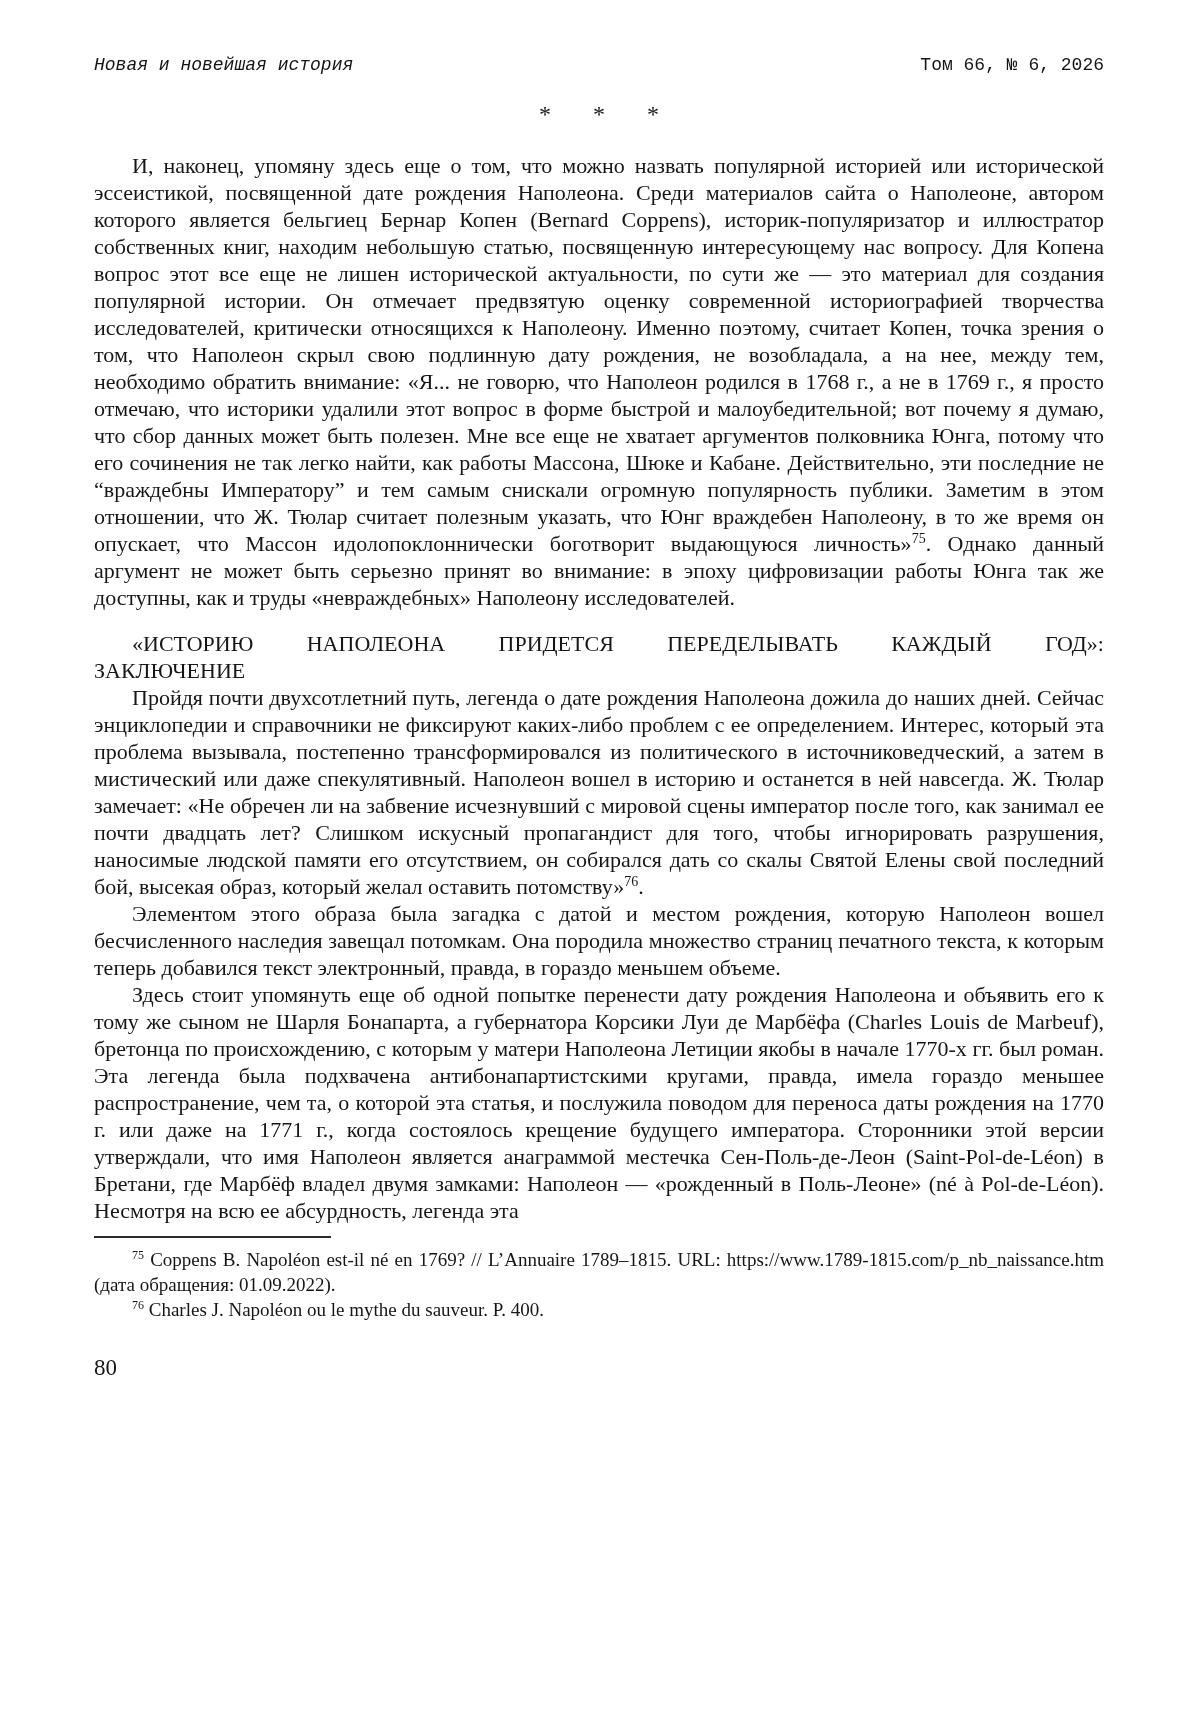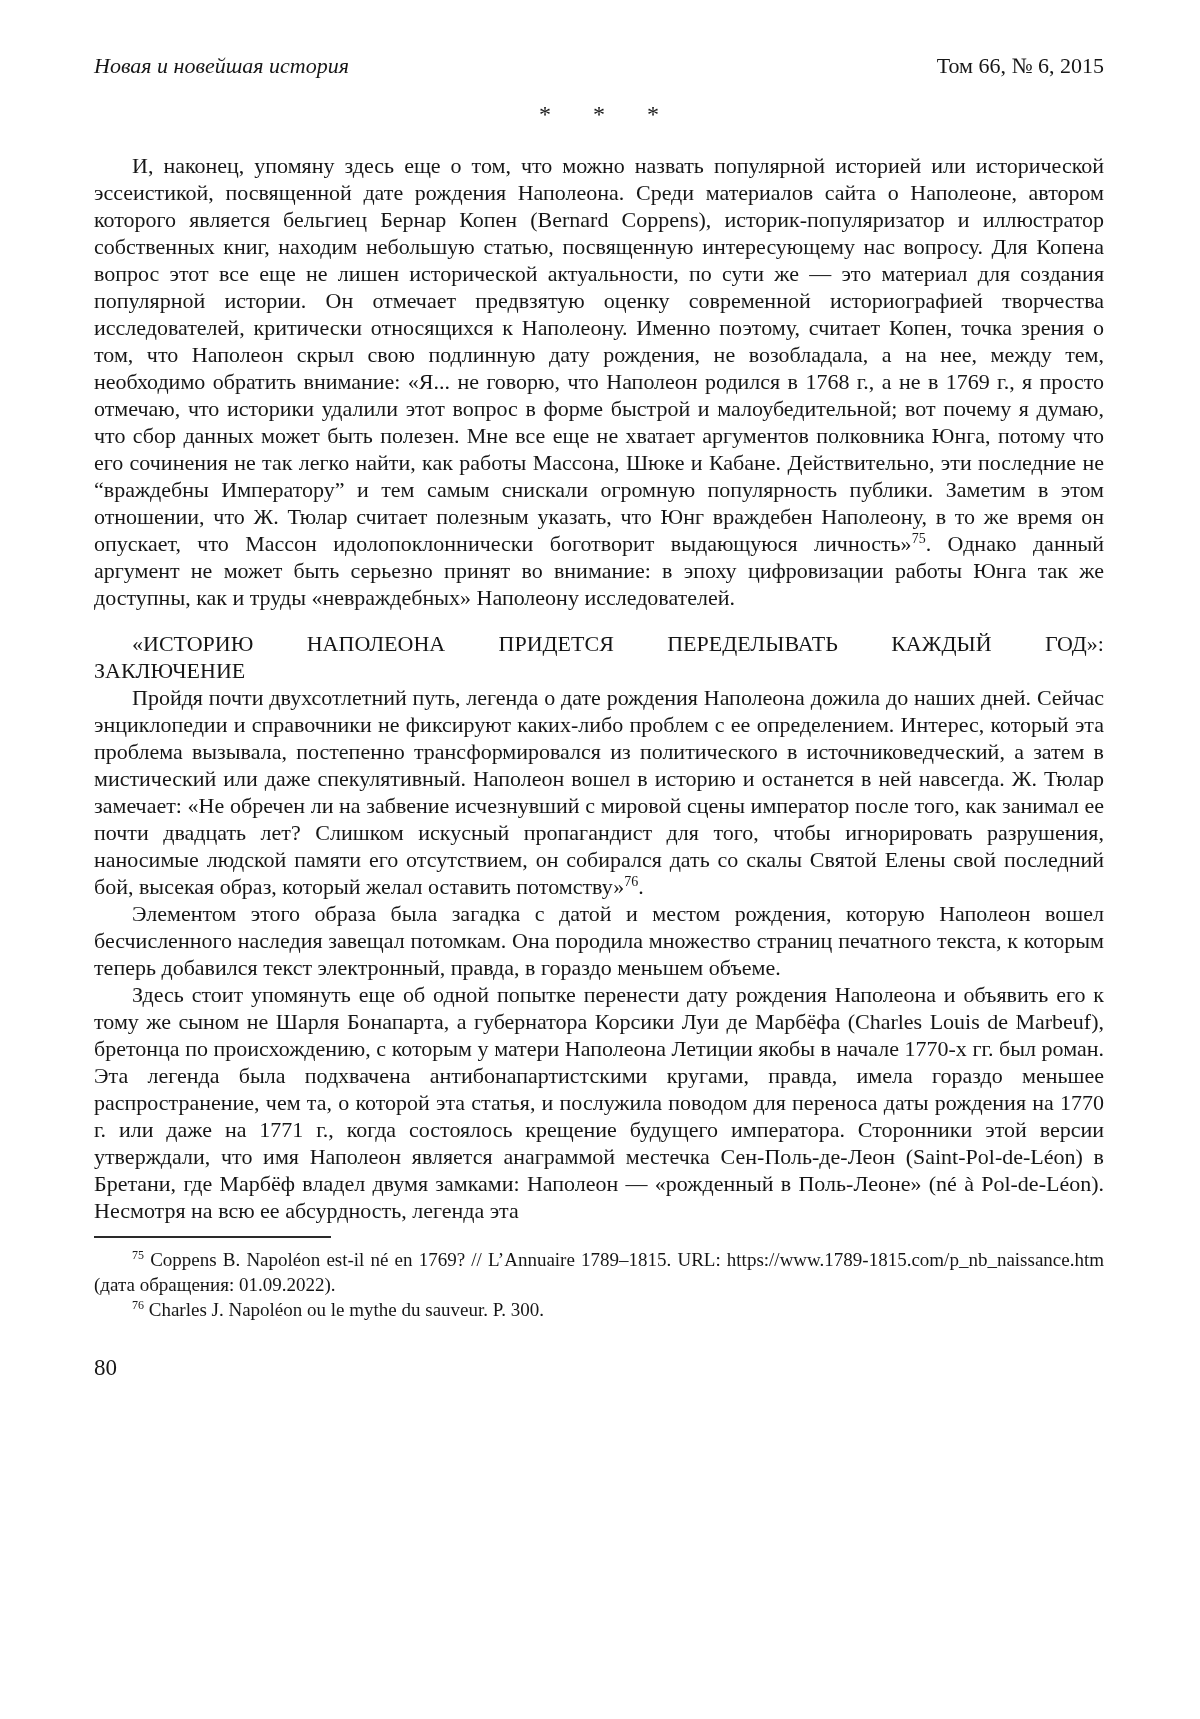--- a/index.html
+++ b/index.html
@@ -5,21 +5,21 @@
   * { box-sizing: border-box; }
   html, body { margin: 0; padding: 0; background: #ffffff; }
   .page {
     width: 1200px; height: 1719px; background: #ffffff; margin: 0 auto;
     padding: 52px 96px 0 94px; position: relative; overflow: hidden;
     font-family: "Liberation Serif", "DejaVu Serif", serif;
     color: #161616;
   }
   .header {
     display: flex; justify-content: space-between; align-items: flex-end;
-    font-size: 22px; line-height: 27px;
+    font-size: 18px; line-height: 27px; font-family: Liberation Mono, monospace;
   }
   .journal-title { font-style: italic; }
   .issue-info { font-style: normal; }
   .stars {
     text-align: center; font-size: 24px; margin-top: 22px;
     word-spacing: 36px; color: #161616;
   }
   .article {
     margin-top: 24px; font-size: 22px; line-height: 27px;
     text-align: justify; hyphens: none;
@@ -38,21 +38,21 @@
   .fn-author { }
   .page-number { margin-top: 33px; font-size: 23px; text-align: left; }
 </style>
 </head>
 <body>
 
 <div class="page">
 
   <div class="header">
     <span class="journal-title">Новая и новейшая история</span>
-    <span class="issue-info">Том 66, № 6, 2015</span>
+    <span class="issue-info">Том 66, № 6, 2026</span>
   </div>
 
   <div class="stars">* * *</div>
 
   <div class="article">
 
     <p><span>И, наконец, упомяну здесь еще о том, что можно назвать популярной историей или исторической эссеистикой, посвященной дате рождения Наполеона. Среди материалов сайта о Наполеоне, автором которого является бельгиец Бернар Копен (Bernard Coppens), историк-популяризатор и иллюстратор собственных книг, находим небольшую статью, посвященную интересующему нас вопросу. Для Копена вопрос этот все еще не лишен исторической актуальности, по сути же — это материал для создания популярной истории. Он отмечает предвзятую оценку современной историографией творчества исследователей, критически относящихся к Наполеону. Именно поэтому, считает Копен, точка зрения о том, что Наполеон скрыл свою подлинную дату рождения, не возобладала, а на нее, между тем, необходимо обратить внимание: «Я... не говорю, что Наполеон родился в 1768 г., а не в 1769 г., я просто отмечаю, что историки удалили этот вопрос в форме быстрой и малоубедительной; вот почему я думаю, что сбор данных может быть полезен. Мне все еще не хватает аргументов полковника Юнга, потому что его сочинения не так легко найти, как работы Массона, Шюке и Кабане. Действительно, эти последние не “враждебны Императору” и тем самым снискали огромную популярность публики. Заметим в этом отношении, что Ж. Тюлар считает полезным указать, что Юнг враждебен Наполеону, в то же время он опускает, что Массон идолопоклоннически боготворит выдающуюся личность»</span><sup class="ref">75</sup><span>. Однако данный аргумент не может быть серьезно принят во внимание: в эпоху цифровизации работы Юнга так же доступны, как и труды «невраждебных» Наполеону исследователей.</span></p>
 
     <p class="heading">
         <span class="hline1">«ИСТОРИЮ НАПОЛЕОНА ПРИДЕТСЯ ПЕРЕДЕЛЫВАТЬ КАЖДЫЙ ГОД»:</span>
@@ -63,18 +63,18 @@
 
     <p>Элементом этого образа была загадка с датой и местом рождения, которую Наполеон вошел бесчисленного наследия завещал потомкам. Она породила множество страниц печатного текста, к которым теперь добавился текст электронный, правда, в гораздо меньшем объеме.</p>
 
     <p>Здесь стоит упомянуть еще об одной попытке перенести дату рождения Наполеона и объявить его к тому же сыном не Шарля Бонапарта, а губернатора Корсики Луи де Марбёфа (Charles Louis de Marbeuf), бретонца по происхождению, с которым у матери Наполеона Летиции якобы в начале 1770-х гг. был роман. Эта легенда была подхвачена антибонапартистскими кругами, правда, имела гораздо меньшее распространение, чем та, о которой эта статья, и послужила поводом для переноса даты рождения на 1770 г. или даже на 1771 г., когда состоялось крещение будущего императора. Сторонники этой версии утверждали, что имя Наполеон является анаграммой местечка Сен-Поль-де-Леон (Saint-Pol-de-Léon) в Бретани, где Марбёф владел двумя замками: Наполеон — «рожденный в Поль-Леоне» (né à Pol-de-Léon). Несмотря на всю ее абсурдность, легенда эта</p>
 
   </div>
 
   <div class="footnotes">
     <hr class="fn-rule">
     <p><sup class="ref">75</sup> <span class="fn-author">Coppens B.</span><span> Napoléon est-il né en 1769? // L’Annuaire 1789–1815. URL: https://www.1789-1815.com/p_nb_naissance.htm (дата обращения: 01.09.2022).</span></p>
-    <p><sup class="ref">76</sup> <span class="fn-author">Charles J.</span><span> Napoléon ou le mythe du sauveur. P. 300.</span></p>
+    <p><sup class="ref">76</sup> <span class="fn-author">Charles J.</span><span> Napoléon ou le mythe du sauveur. P. 400.</span></p>
   </div>
 
   <div class="page-number">80</div>
 
 </div>
 
 </body></html>

